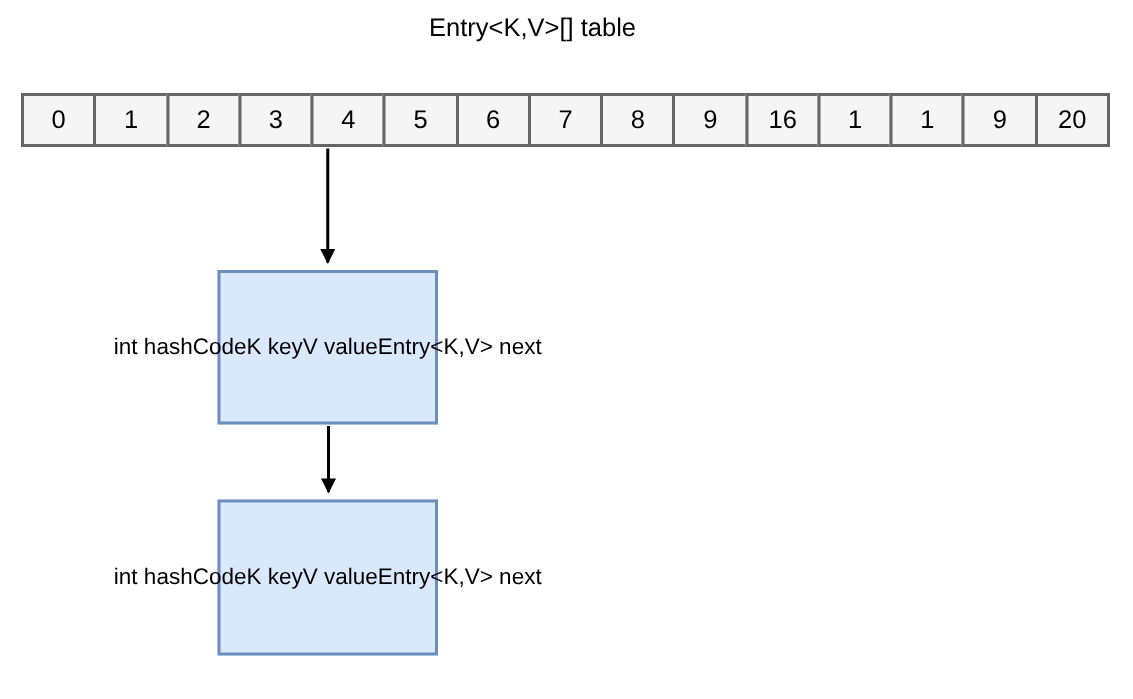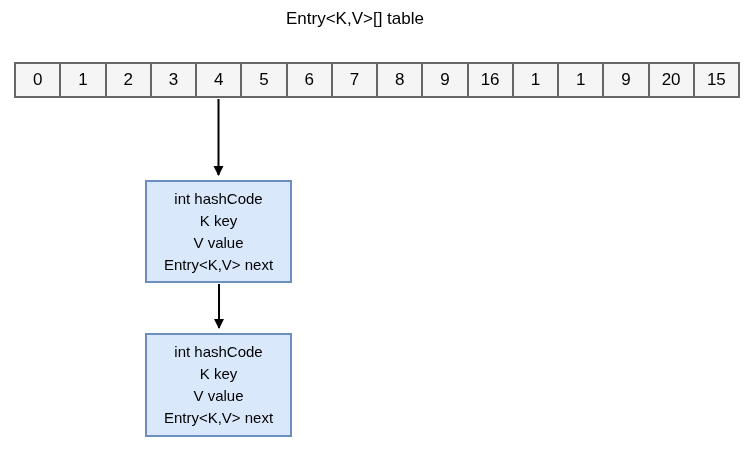--- a/index.html
+++ b/index.html
@@ -59,21 +59,20 @@
   }
   .entry-node {
     position: absolute;
     left: 145px;
     width: 147px;
     height: 103px;
     box-sizing: border-box;
     background: #dae8fc;
     border: 2px solid #6c8ebf;
     display: flex;
-    flex-direction: column;
     align-items: center;
     justify-content: center;
     font-size: 15px;
     line-height: 22px;
     color: #000000;
     text-align: center;
   }
   .entry-node.first { top: 180px; }
   .entry-node.second { top: 333px; height: 104px; }
   .entry-field { white-space: pre; }
@@ -94,21 +93,20 @@
     <div class="bucket-cell">5</div>
     <div class="bucket-cell">6</div>
     <div class="bucket-cell">7</div>
     <div class="bucket-cell">8</div>
     <div class="bucket-cell">9</div>
     <div class="bucket-cell">16</div>
     <div class="bucket-cell">1</div>
     <div class="bucket-cell">1</div>
     <div class="bucket-cell">9</div>
     <div class="bucket-cell">20</div>
-    <div class="bucket-cell">15</div>
   </div>
 
   <svg class="arrow-layer" width="755" height="466" viewBox="0 0 755 466" xmlns="http://www.w3.org/2000/svg">
     <defs>
       <marker id="arrowhead" markerWidth="12" markerHeight="12" refX="10" refY="6" orient="auto" markerUnits="userSpaceOnUse">
         <path d="M1,1 L11,6 L1,11 Z" fill="#000000"></path>
       </marker>
     </defs>
     <line x1="218.5" y1="99" x2="218.5" y2="175" stroke="#000000" stroke-width="2" marker-end="url(#arrowhead)"></line>
     <line x1="219" y1="284" x2="219" y2="328" stroke="#000000" stroke-width="2" marker-end="url(#arrowhead)"></line>

